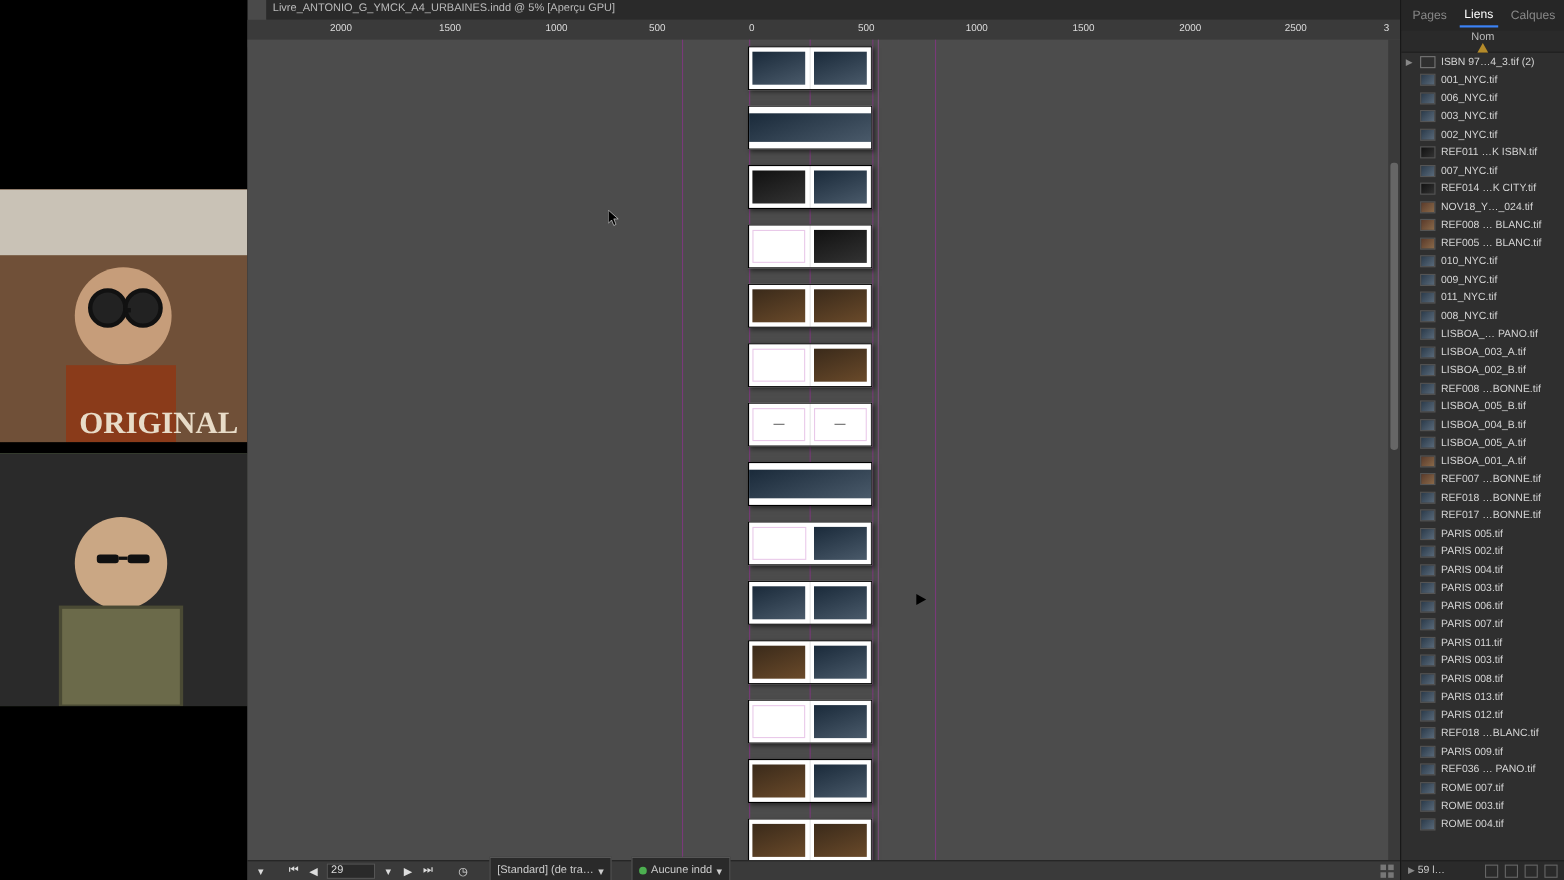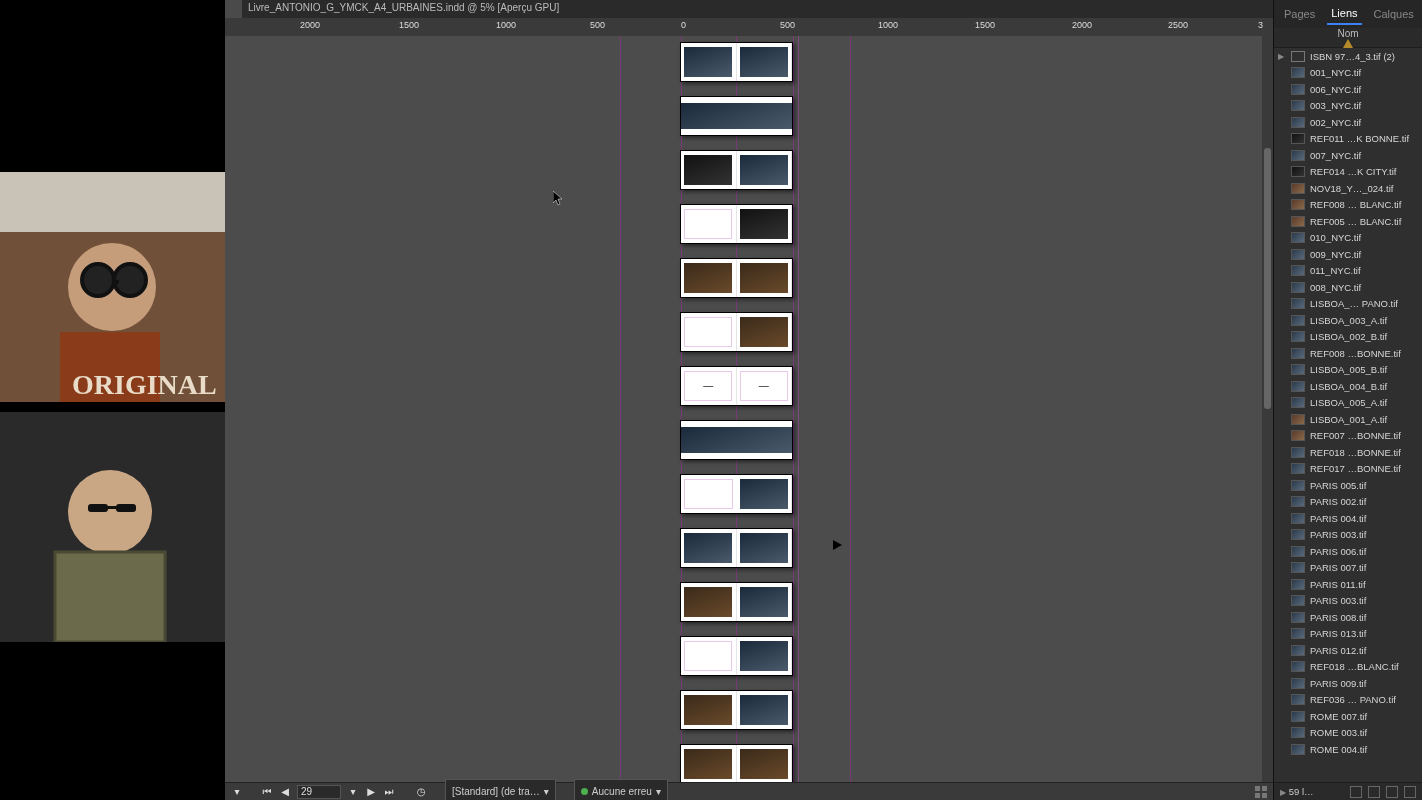--- a/index.html
+++ b/index.html
@@ -435,21 +435,21 @@
     <span style="width:8px"></span>
     <span class="nav-btn">◷</span>
     <span style="width:6px"></span>
     <span class="seg">
       <span>[Standard] (de tra…</span>
       <span>▾</span>
     </span>
     <span style="width:6px"></span>
     <span class="seg">
       <span class="green-dot"></span>
-      <span>Aucune erreu</span>
+      <span>Aucune indd</span>
       <span>▾</span>
     </span>
     <span style="flex:1"></span>
     <span class="grid-ico"></span>
   </div>
 </div>
 
 <div class="panels">
   <div class="panel-tabs">
     <span class="panel-tab">Pages</span>
@@ -482,21 +482,21 @@
         <span>003_NYC.tif</span>
       </div>
       <div class="link-row">
         <span class="link-expand"></span>
         <span class="link-thumb"></span>
         <span>002_NYC.tif</span>
       </div>
       <div class="link-row">
         <span class="link-expand"></span>
         <span class="link-thumb dark"></span>
-        <span>REF011 …K BONNE.tif</span>
+        <span>REF011 …K ISBN.tif</span>
       </div>
       <div class="link-row">
         <span class="link-expand"></span>
         <span class="link-thumb"></span>
         <span>007_NYC.tif</span>
       </div>
       <div class="link-row">
         <span class="link-expand"></span>
         <span class="link-thumb dark"></span>
         <span>REF014 …K CITY.tif</span>

